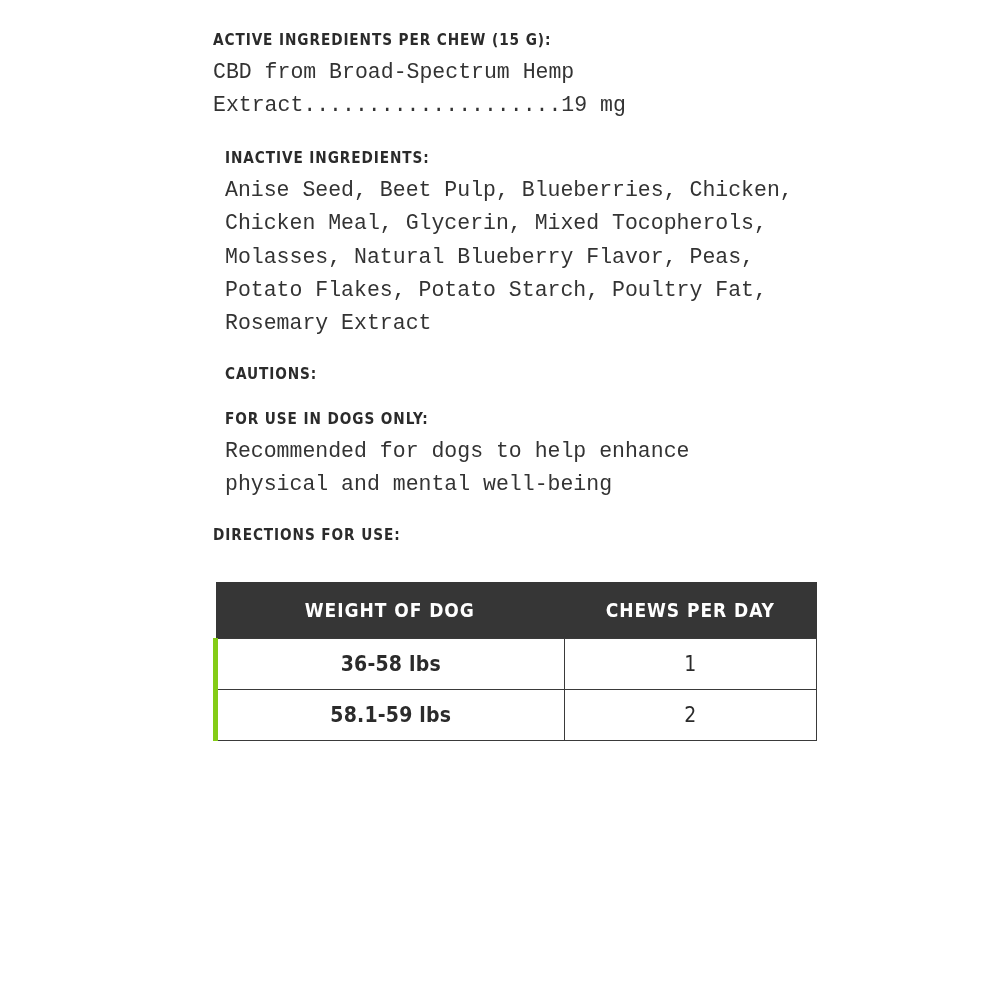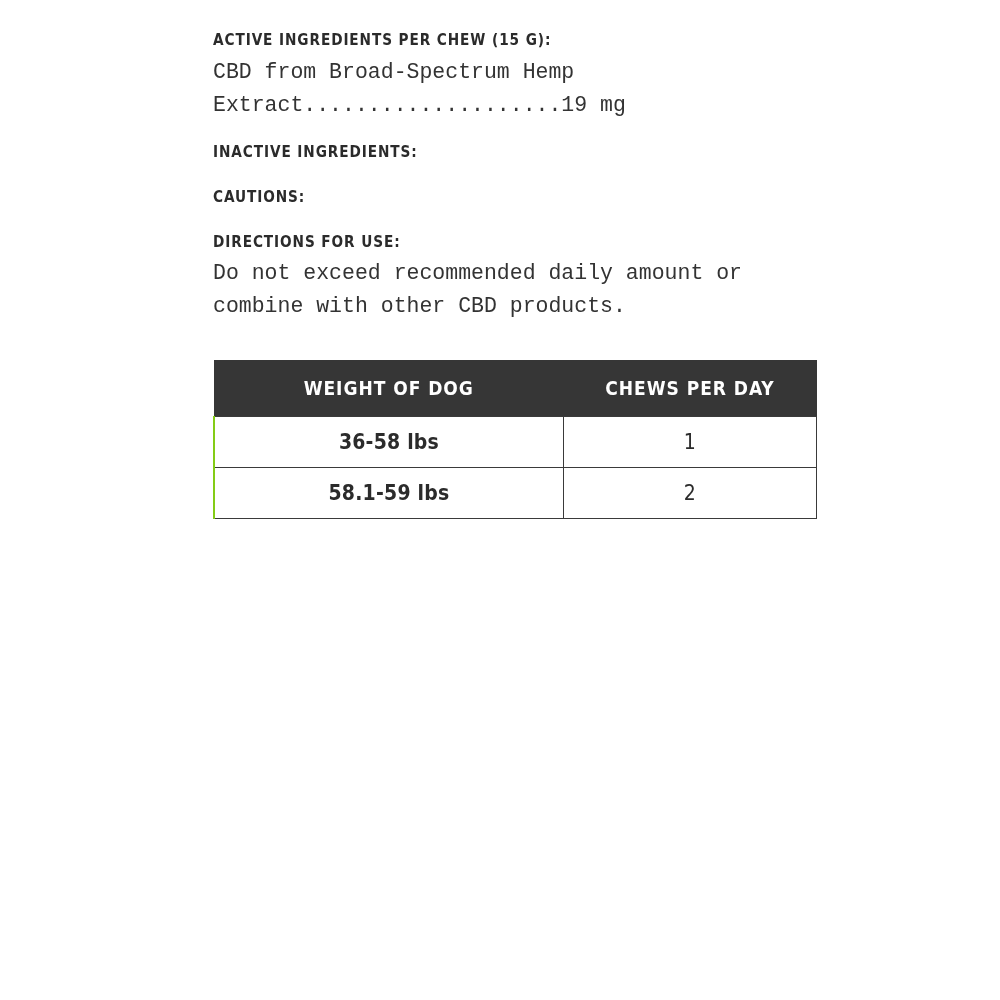--- a/index.html
+++ b/index.html
@@ -38,23 +38,23 @@
     transform-origin: left center;
   }
   .body-text {
     font-family: Liberation Mono, monospace;
     font-size: 21.5px;
     line-height: 1.55;
     color: #333333;
     margin: 0;
   }
   .first-block {
-    margin-bottom: 20px;
+    margin-bottom: 26px;
   }
-  .gap-small { margin-bottom: 24px; }
+  .gap-small { margin-bottom: 24px; margin-left: 12px; }
 
   
   .table-wrap {
     margin-top: 36px;
     width: 604px;
   }
   table.dose-table {
     border-collapse: collapse;
     width: 100%;
     table-layout: fixed;
@@ -79,45 +79,49 @@
     text-align: center;
     font-family: "DejaVu Sans Condensed", "Liberation Sans", sans-serif;
     font-weight: bold;
     font-size: 21px;
     color: #2b2b2b;
     letter-spacing: 0.01em;
   }
   table.dose-table tbody td.chews-cell {
     font-weight: normal;
   }
-  table.dose-table tbody tr td:first-child { border-left: 2px solid #84cc16; }
+  table.dose-table tbody tr td:first-child { border-left: 5px solid #84cc16; }
   table.dose-table tbody tr td:last-child { border-right: 1px solid #3a3a3a; }
 </style>
 </head>
 <body>
 
 <div class="page">
 
   <div class="block first-block">
     <p class="heading">ACTIVE INGREDIENTS PER CHEW (15 g):</p>
     <p class="body-text">CBD from Broad-Spectrum Hemp Extract....................19 mg</p>
   </div>
 
   <div class="block gap-small">
     <p class="heading">INACTIVE INGREDIENTS:</p>
+    <p class="body-text">Anise Seed, Beet Pulp, Blueberries, Chicken, Chicken Meal, Glycerin, Mixed Tocopherols, Molasses, Natural Blueberry Flavor, Peas, Potato Flakes, Potato Starch, Poultry Fat, Rosemary Extract</p>
   </div>
 
   <div class="block gap-small">
     <p class="heading">CAUTIONS:</p>
   </div>
 
+  <div class="block gap-small">
+    <p class="heading">FOR USE IN DOGS ONLY:</p>
+    <p class="body-text">Recommended for dogs to help enhance physical and mental well-being</p>
+  </div>
 
   <div class="block">
     <p class="heading">DIRECTIONS FOR USE:</p>
-    <p class="body-text">Do not exceed recommended daily amount or combine with other CBD products.</p>
   </div>
 
   <div class="table-wrap">
     <table class="dose-table">
       <thead>
         <tr>
           <th class="col-weight">WEIGHT OF DOG</th>
           <th class="col-chews">CHEWS PER DAY</th>
         </tr>
       </thead>

